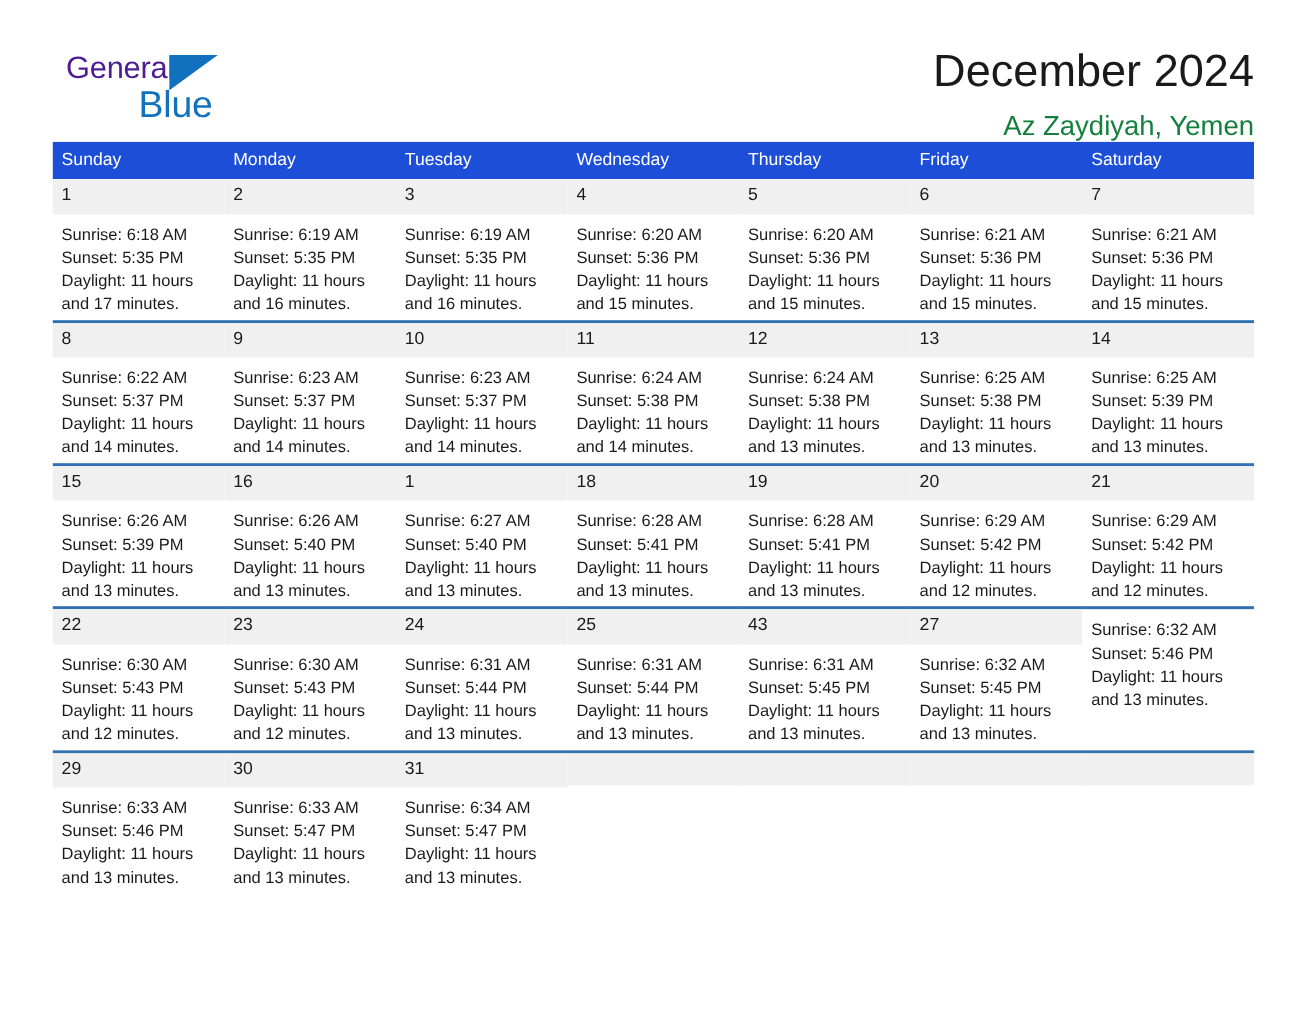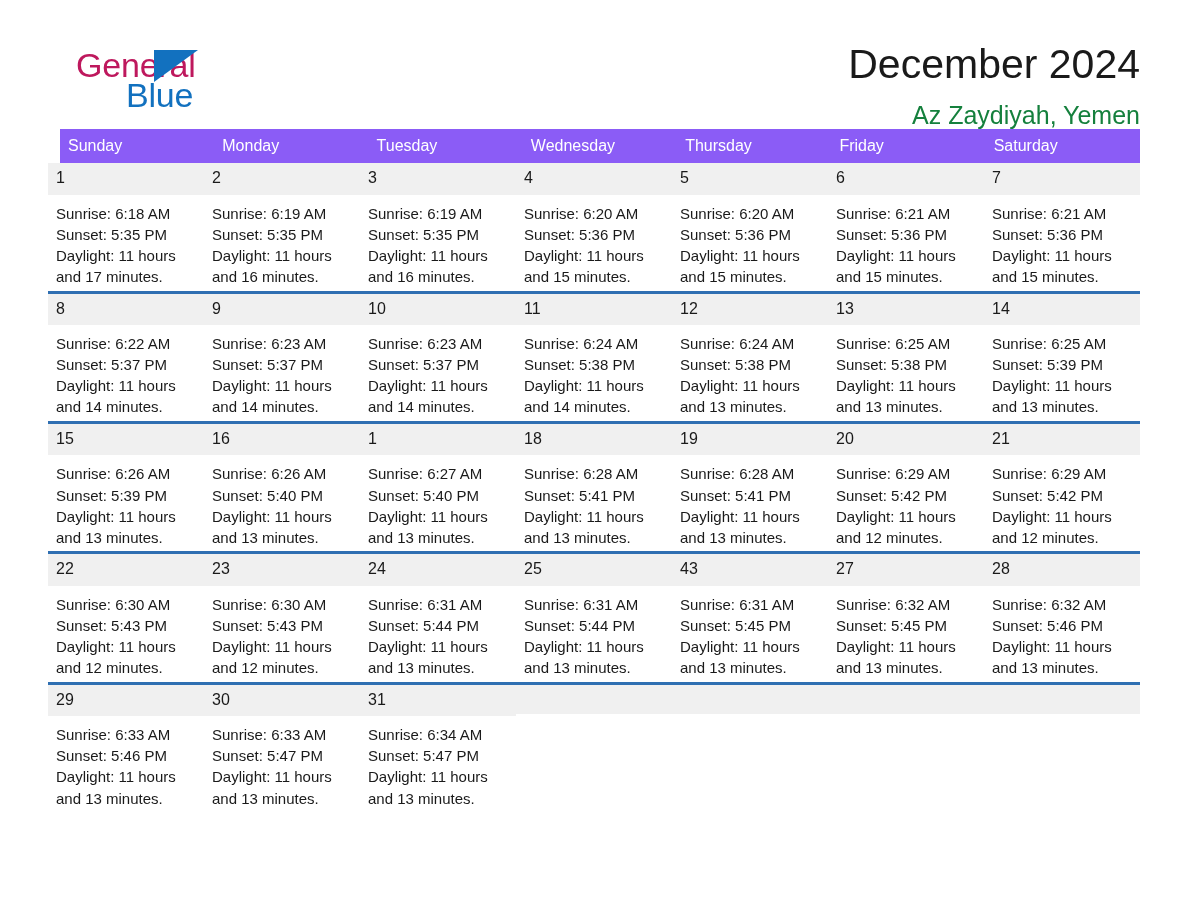--- a/index.html
+++ b/index.html
@@ -34,24 +34,24 @@
   }
 
   .brand {
     position: relative;
     width: 190px;
     height: 74px;
     flex: 0 0 auto;
   }
   .brand-general {
     position: absolute;
-    left: 28px;
+    left: 12px;
     top: 8px;
-    font-size: 34px;
-    color: #be185d;
+    font-size: 28px;
+    color: #4c1d95;
     letter-spacing: -0.2px;
     line-height: 1;
   }
   .brand-blue {
     position: absolute;
     left: 78px;
     top: 38px;
     font-size: 34px;
     color: #1271bf;
     letter-spacing: -0.2px;
@@ -87,22 +87,21 @@
   }
 
   
   .calendar {
     margin-top: 21px;
     width: 1092px;
   }
 
   .weekday-row {
     display: flex;
-    background: #8b5cf6;
-    margin-left: 12px;
+    background: #1d4ed8;
   }
   .weekday {
     flex: 1 1 0;
     min-width: 0;
     color: #ffffff;
     font-size: 16px;
     padding: 7px 0 8px 8px;
     box-sizing: border-box;
     line-height: 1.2;
   }
@@ -400,21 +399,20 @@
           </div>
           <div class="day">
             <div class="day-number">27</div>
             <div class="day-body">
               <div>Sunrise: 6:32 AM</div>
               <div>Sunset: 5:45 PM</div>
               <div class="daylight">Daylight: 11 hours and 13 minutes.</div>
             </div>
           </div>
           <div class="day">
-            <div class="day-number">28</div>
             <div class="day-body">
               <div>Sunrise: 6:32 AM</div>
               <div>Sunset: 5:46 PM</div>
               <div class="daylight">Daylight: 11 hours and 13 minutes.</div>
             </div>
           </div>
         </div>
         <div class="week week-last">
           <div class="day">
             <div class="day-number">29</div>

